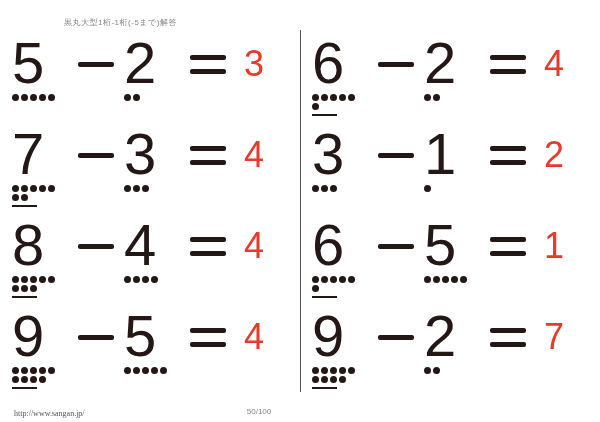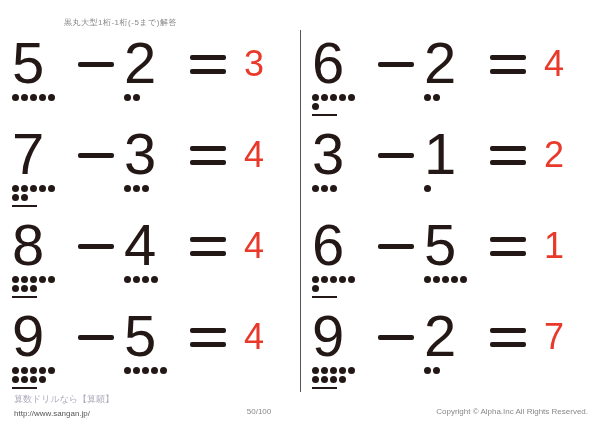--- a/index.html
+++ b/index.html
@@ -43,21 +43,21 @@
   .op.minus { padding-top:26px; }
   .op.equals { padding-top:19px; }
   .op.equals .bar + .bar { margin-top:9px; }
   .answer {
     margin-left:8px; padding-top:10px;
     font-size:36px; line-height:36px;
     color:var(--answer); font-weight:400; flex:0 0 auto;
   }
   .footer { position:absolute; left:0; bottom:0; width:600px; height:32px; }
   .site-name { position:absolute; left:14px; bottom:16px; font-size:9px; color:#aab; }
-  .site-url  { position:absolute; left:14px; bottom:4px;  font-size:8px; color:#555; }
+  .site-url  { position:absolute; left:14px; bottom:4px;  font-size:8px; color:#555;font-family:Liberation Serif, serif; }
   .page-number { position:absolute; left:0; bottom:6px; width:518px; text-align:center; font-size:8px; color:#888; }
   .copyright { position:absolute; right:12px; bottom:6px; font-size:8px; color:#888; }
 </style>
 </head>
 <body style="--ink: #231815; --answer: #e8392a;">
 
 <div class="header-title">黒丸大型1桁-1桁(-5まで)解答</div>
 
 <div class="columns">
   <div class="column left">
@@ -348,17 +348,15 @@
           <div class="bar"></div>
           <div class="bar"></div>
         </div>
         <div class="answer">7</div>
       </div>
     </div>
 </div>
 <div class="divider"></div>
 
 <div class="footer">
-  <div class="site-name">算数ドリルなら【算願】</div>
   <div class="site-url">http://www.sangan.jp/</div>
   <div class="page-number">50/100</div>
-  <div class="copyright">Copyright ©  Alpha.Inc  All Rights Reserved.</div>
 </div>
 
 </body></html>

